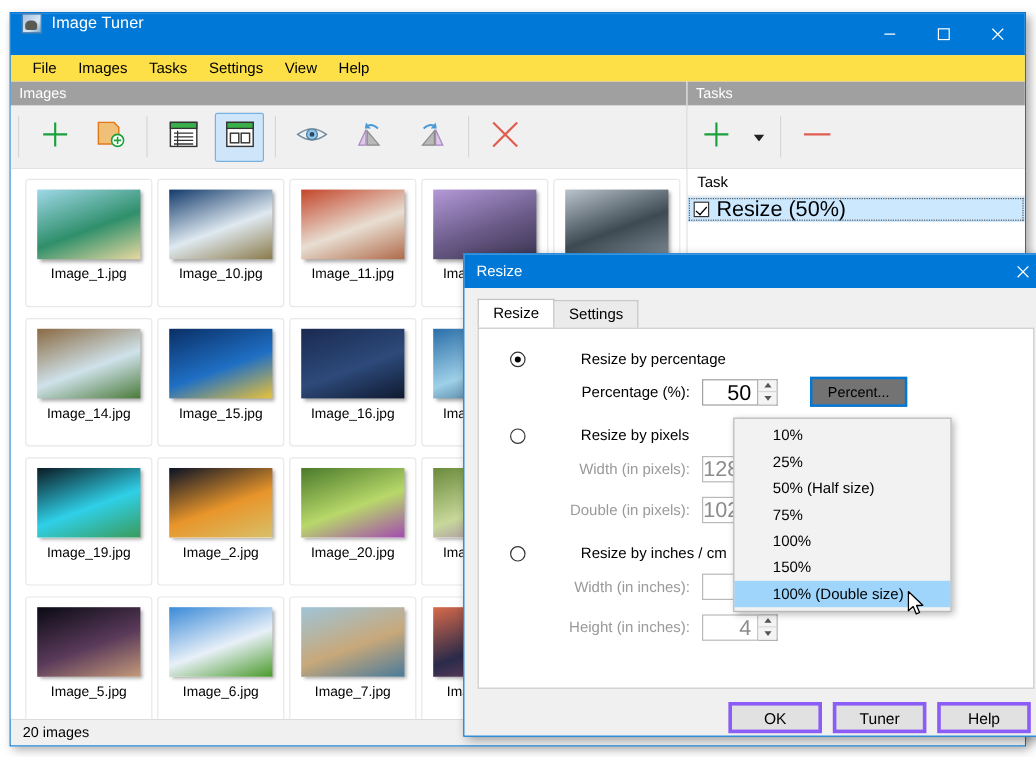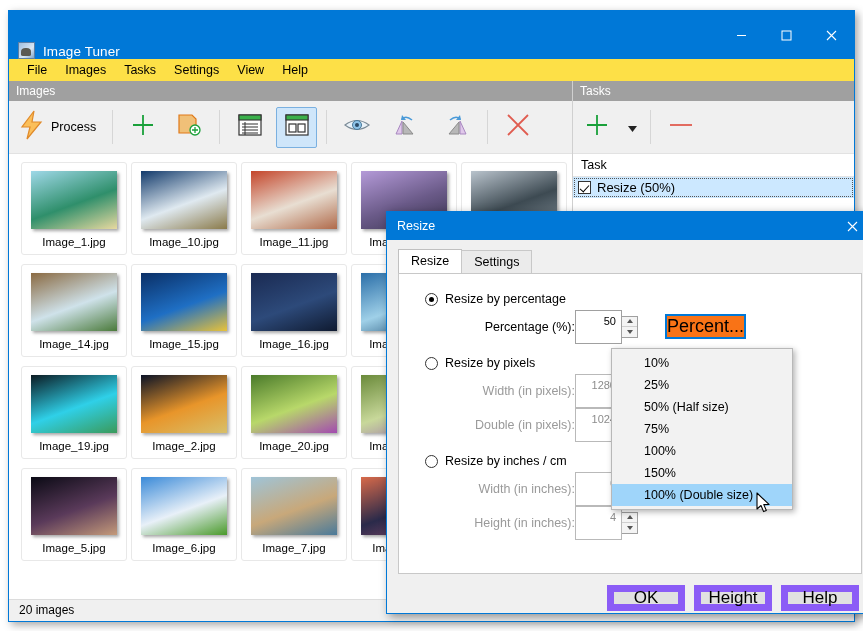--- a/index.html
+++ b/index.html
@@ -13,22 +13,22 @@
   #app {
     position: absolute; left: 8px; top: 10px;
     width: 847px; height: 612px;
     background: #f0f0f0;
     border: 1px solid #0078d7;
     box-shadow: 3px 3px 8px rgba(0,0,0,0.35);
     display: flex; flex-direction: column;
   }
   
   .titlebar {
-    height: 48px; background: #0078d7; color: #fff;
-    display: flex; align-items: flex-end; flex: none;
+    height: 35px; background: #0078d7; color: #fff;
+    display: flex; align-items: flex-start; flex: none;
   }
   .app-icon {
     width: 17px; height: 17px; margin-left: 9px; margin-right: 8px;
     background: linear-gradient(135deg,#9fbfe0 0%, #d8e6f3 60%, #7da5c9 100%);
     border: 1px solid #5b7fa6; position: relative; flex: none;
   }
   .app-icon:after {
     content:""; position:absolute; left:2px; top:5px; width:10px; height:8px;
     background:#5a5a52; border-radius: 45% 45% 20% 20%;
   }
@@ -69,21 +69,21 @@
   .tb-btn.selected { border-color: #7ab0e0; background: #cfe6fa; }
   .tb-sep { width: 1px; height: 34px; background: #d6d6d6; margin: 0 6px; }
   .process-label { font-size: 12.5px; color: #000; margin-left: 6px; }
   
   .thumb-area {
     flex: 1 1 auto; background: #fff; padding: 8px 0 0 12px;
     display: flex; flex-wrap: wrap; align-content: flex-start;
     overflow: hidden; position: relative;
   }
   .thumb-cell {
-    width: 106px; height: 93px; margin: 0 4px 9px 0;
+    width: 106px; height: 107px; margin: 0 4px 9px 0;
     border: 1px solid #e8e8e8; border-radius: 3px; background: #fff;
     display: flex; flex-direction: column; align-items: center;
     justify-content: flex-start; padding-top: 8px;
   }
   .thumb-img {
     width: 86px; height: 58px; box-shadow: 2px 2px 3px rgba(0,0,0,.35);
     background-size: cover;
   }
   .thumb-name { font-size: 11.5px; color: #000; margin-top: 7px; white-space: nowrap; }
   
@@ -97,21 +97,21 @@
     padding-left: 5px; outline: 1px dotted #555; outline-offset: -2px;
   }
   .task-check {
     width: 13px; height: 13px; border: 1px solid #333; background: #fff;
     margin-right: 6px; position: relative; flex: none;
   }
   .task-check:after {
     content:""; position: absolute; left: 3px; top: 1px; width: 4px; height: 8px;
     border: solid #000; border-width: 0 1.6px 1.6px 0; transform: rotate(42deg);
   }
-  .task-label { font-size: 13px; color: #000; }
+  .task-label { font-size: 18px; color: #000; }
   
   .statusbar {
     height: 22px; background: #f0f0f0; border-top: 1px solid #dcdcdc;
     font-size: 12px; color: #000; line-height: 21px; padding-left: 10px; flex: none;
   }
   
   .dialog {
     position: absolute; left: 377px; top: 200px; width: 488px; height: 403px;
     background: #f0f0f0; border: 1px solid #0078d7;
     box-shadow: 3px 3px 9px rgba(0,0,0,.4);
@@ -130,66 +130,66 @@
   .tabs { display: flex; align-items: flex-end; height: 25px; }
   .tab {
     font-size: 12.5px; padding: 4px 12px 5px 12px; border: 1px solid #c8c8c8;
     border-bottom: none; background: #ebebeb; color: #000; margin-right: -1px;
   }
   .tab.active { background: #fff; padding-bottom: 6px; border-color: #c0c0c0; }
   .tab-panel {
     border: 1px solid #c8c8c8; background: #fff; height: 301px;
     margin-top: -1px; padding: 18px 0 0 26px; position: relative;
   }
-  .radio-row { display: flex; align-items: center; margin-bottom: 4px; }
+  .radio-row { display: flex; align-items: center; margin-bottom: 4px; gap: 39px; }
   .radio {
     width: 13px; height: 13px; border-radius: 50%; border: 1px solid #333;
     background: #fff; margin-right: 7px; position: relative; flex: none;
   }
   .radio.on:after {
     content:""; position:absolute; left:3px; top:3px; width:5px; height:5px;
     border-radius:50%; background:#000;
   }
   .radio-label { font-size: 12.5px; color: #000; }
   .field-row { display: flex; align-items: center; height: 27px; margin-top: 7px; }
   .field-label { font-size: 12.5px; width: 132px; text-align: right; margin-left: 18px; }
   .field-label.dim { color: #9a9a9a; }
   .txtbox {
-    width: 47px; height: 34px; border: 1px solid #a0a0a0; background: #fff;
-    font-size: 11px; text-align: right; padding-right: 5px; line-height: 20px;
-    color: #000;
+    width: 47px; height: 22px; border: 1px solid #a0a0a0; background: #fff;
+    font-size: 18px; text-align: right; padding-right: 5px; line-height: 20px;
+    margin-left: 10px; color: #000;
   }
   .txtbox.dim { color: #8c8c8c; border-color: #b9b9b9; }
   .spin {
     width: 16px; height: 22px; display: flex; flex-direction: column;
     border: 1px solid #a0a0a0; border-left: none;
   }
   .spin div {
     flex: 1; display: flex; align-items: center; justify-content: center;
     background: #f4f4f4; font-size: 6px; color: #444;
   }
   .spin div:first-child { border-bottom: 1px solid #cfcfcf; }
   .arr-up, .arr-dn {
     width: 0; height: 0; border-left: 3.5px solid transparent;
     border-right: 3.5px solid transparent;
   }
   .arr-up { border-bottom: 4px solid #555; }
   .arr-dn { border-top: 4px solid #555; }
   .percent-btn {
-    margin-left: 27px; width: 81px; height: 25px; background: #f97316;
-    border: 2px solid #0078d7; font-size: 18px; color: #000;
+    margin-left: 27px; width: 81px; height: 25px; background: #737373;
+    border: 2px solid #0078d7; font-size: 12px; color: #000;
     display: flex; align-items: center; justify-content: center;
   }
   .dlg-footer {
     height: 48px; display: flex; align-items: center; justify-content: flex-end;
     padding-right: 14px; flex: none;
   }
   .dlg-btn {
-    width: 78px; height: 26px; background: #e1e1e1; border: 7px solid #8b5cf6;
-    font-size: 17px; color: #000; display: flex; align-items: center;
+    width: 78px; height: 26px; background: #e1e1e1; border: 3px solid #8b5cf6;
+    font-size: 13px; color: #000; display: flex; align-items: center;
     justify-content: center; margin-left: 9px;
   }
   
   .dropdown {
     position: absolute; left: 602px; top: 337px; width: 182px;
     background: #f2f2f2; border: 1px solid #b8b8b8;
     box-shadow: 2px 2px 6px rgba(0,0,0,.3); z-index: 90; padding: 3px 0;
   }
   .dd-item {
     height: 22px; line-height: 22px; font-size: 12.5px; color: #000;
@@ -233,28 +233,20 @@
     <span class="menu-item">View</span>
     <span class="menu-item">Help</span>
   </div>
 
   <div class="body-split">
 
     <div class="left-pane">
       <div class="pane-header">Images</div>
 
       <div class="toolbar">
-        <div class="tb-btn">
-          <span>
-            <svg width="26" height="30" viewBox="0 0 26 30">
-              <path d="M15 1 L3 17 H11 L8 29 L22 12 H13 Z" fill="#fbbf5a" stroke="#e08a2a" stroke-width="1.2"></path>
-            </svg>
-          </span>
-          <span class="process-label">Process</span>
-        </div>
         <div class="tb-sep"></div>
         <div class="tb-btn">
           <span>
             <svg width="24" height="24" viewBox="0 0 24 24">
                 <path d="M12 2 V22 M2 12 H22" stroke="#1aa03a" stroke-width="1.8"></path>
               </svg>
           </span>
         </div>
         <div class="tb-btn">
           <span>
@@ -540,21 +532,21 @@
                 <i class="arr-dn"></i>
               </div>
           </span>
         </div>
 
       </div>
     </div>
 
     <div class="dlg-footer">
       <div class="dlg-btn">OK</div>
-      <div class="dlg-btn">Height</div>
+      <div class="dlg-btn">Tuner</div>
       <div class="dlg-btn">Help</div>
     </div>
   </div>
 
   <div class="dropdown" id="dropdown">
       <div class="dd-item">10%</div>
       <div class="dd-item">25%</div>
       <div class="dd-item">50% (Half size)</div>
       <div class="dd-item">75%</div>
       <div class="dd-item">100%</div>

